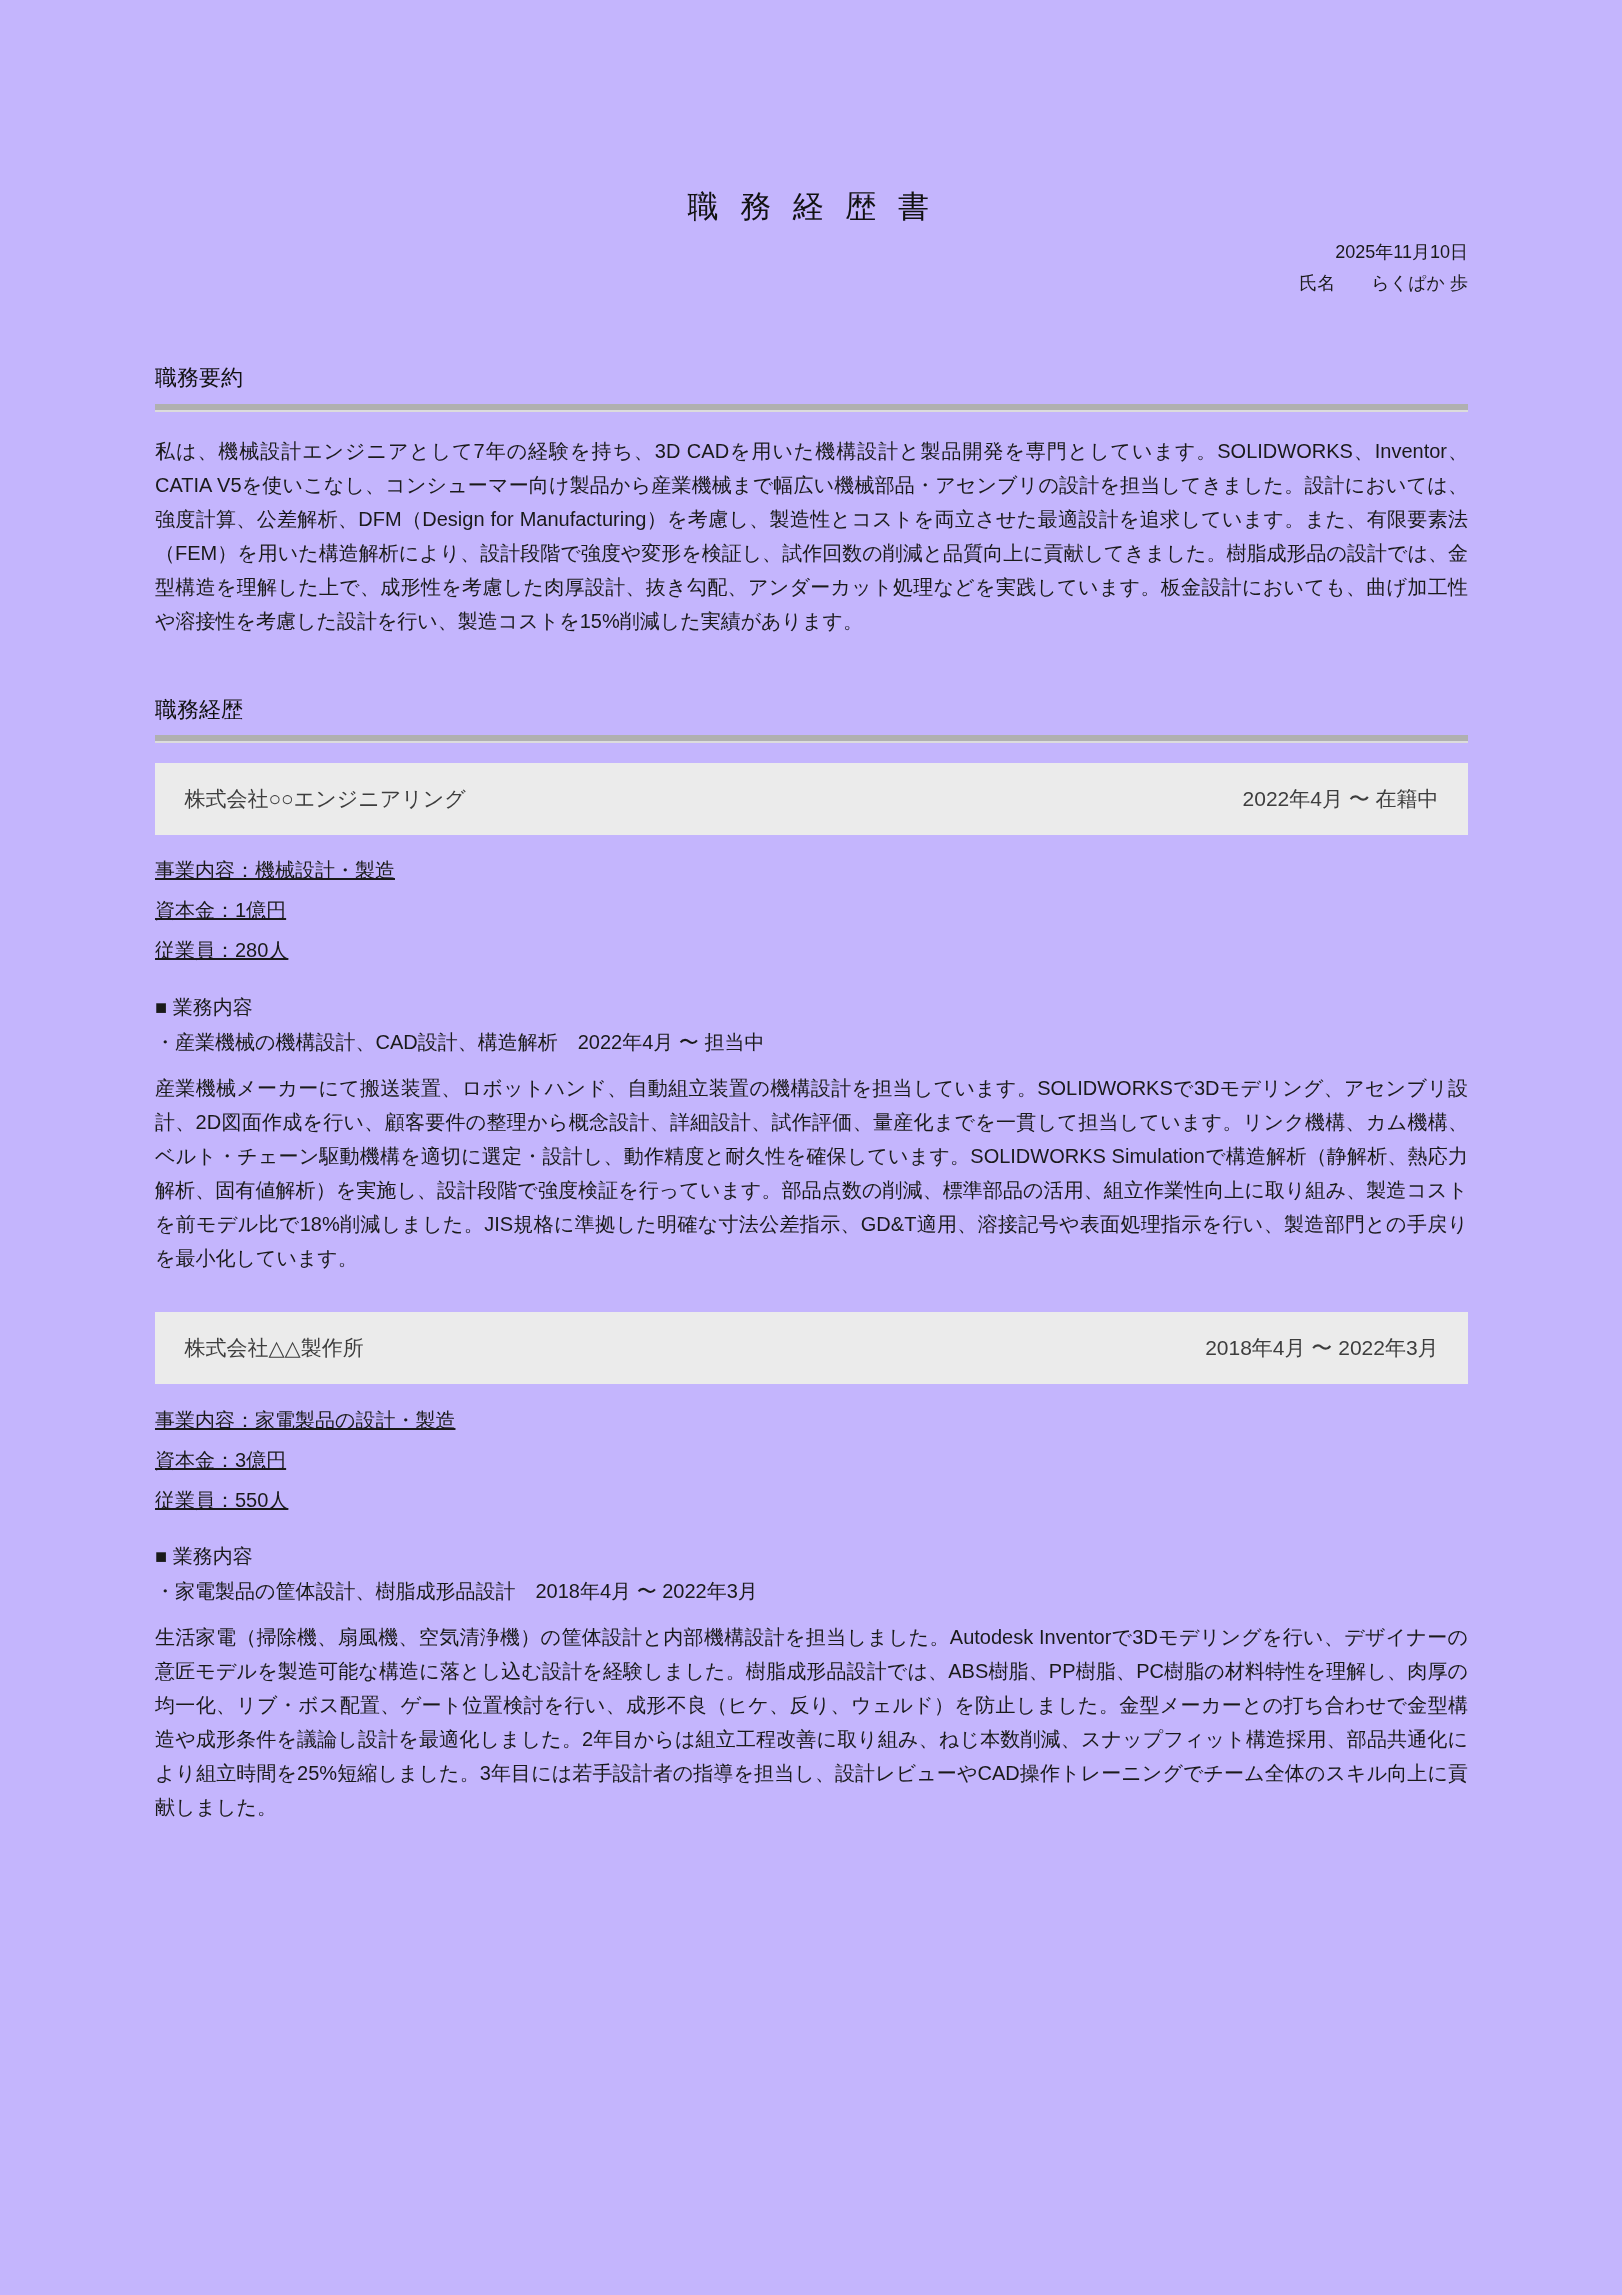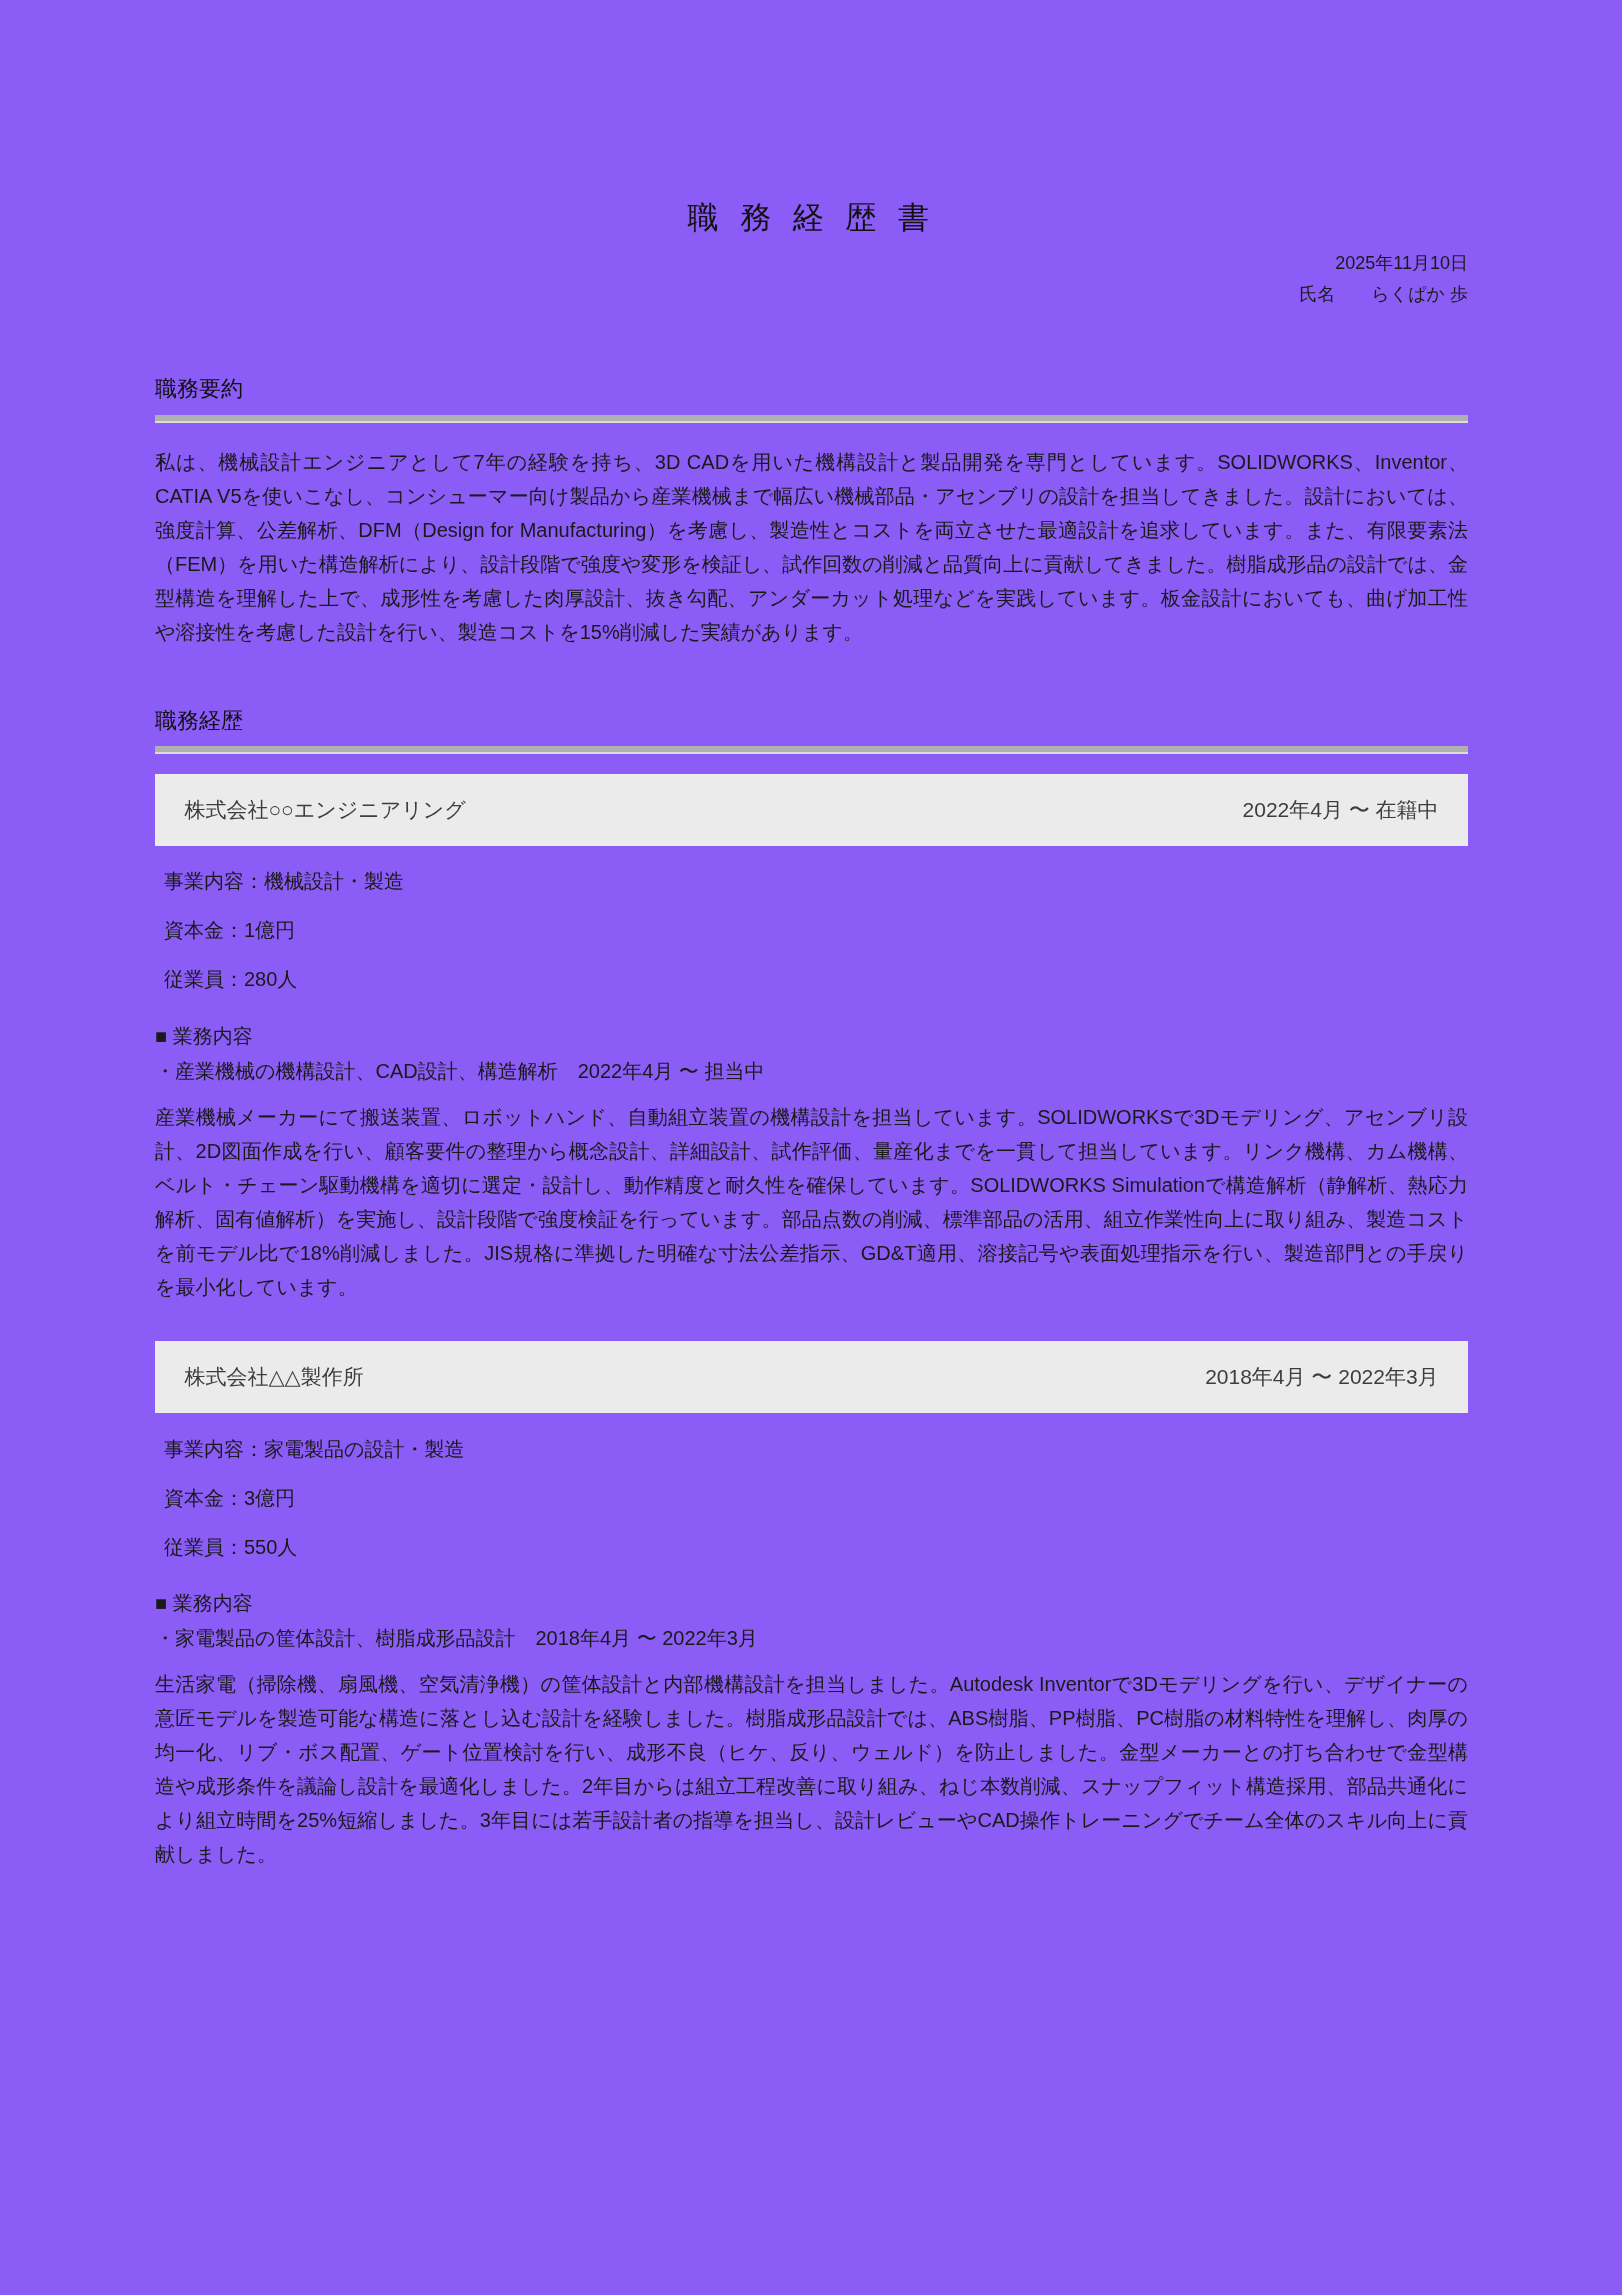--- a/index.html
+++ b/index.html
@@ -5,26 +5,26 @@
   html, body {
     margin: 0;
     padding: 0;
     background: #e8e8e8;
   }
   .page {
     position: relative;
     width: 1623px;
     height: 2295px;
     margin: 0 auto;
-    background: #8b5cf6;
+    background: #c4b5fd;
     font-family: "Liberation Sans", "DejaVu Sans", sans-serif;
     color: #1a1a1a;
     overflow: hidden;
     box-sizing: border-box;
-    padding: 12px 155px;
+    padding: 1px 155px;
   }
   .doc-title {
     padding-top: 185px;
     text-align: center;
     font-size: 31px;
     font-weight: 500;
     letter-spacing: 6.5px;
     color: #111111;
     white-space: pre;
   }
@@ -70,24 +70,25 @@
     justify-content: space-between;
     padding: 0 29.4px;
     box-sizing: border-box;
     font-size: 21px;
     color: #3d3d3d;
   }
   .entry-facts {
     margin-top: 15.7px;
   }
   .fact-line {
-    margin: 9px;
+    margin: 0;
     font-size: 20px;
     line-height: 40px;
     color: #1a1a1a;
+    text-decoration: underline;
   }
   .duties-heading {
     margin-top: 19.6px;
     font-size: 20px;
     line-height: 34px;
     color: #1a1a1a;
   }
   .role-line {
     font-size: 20px;
     line-height: 37px;

